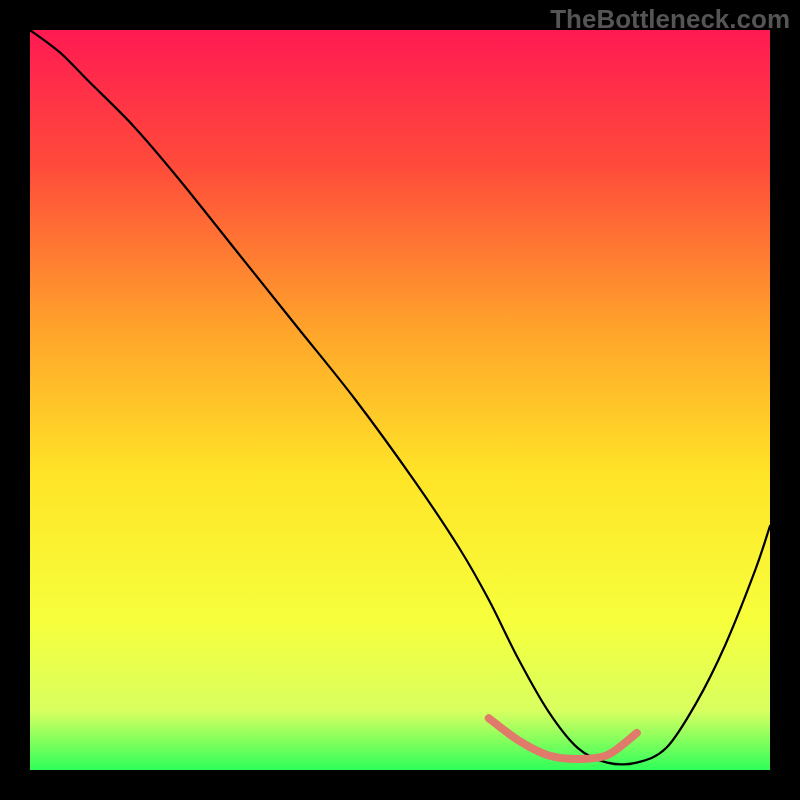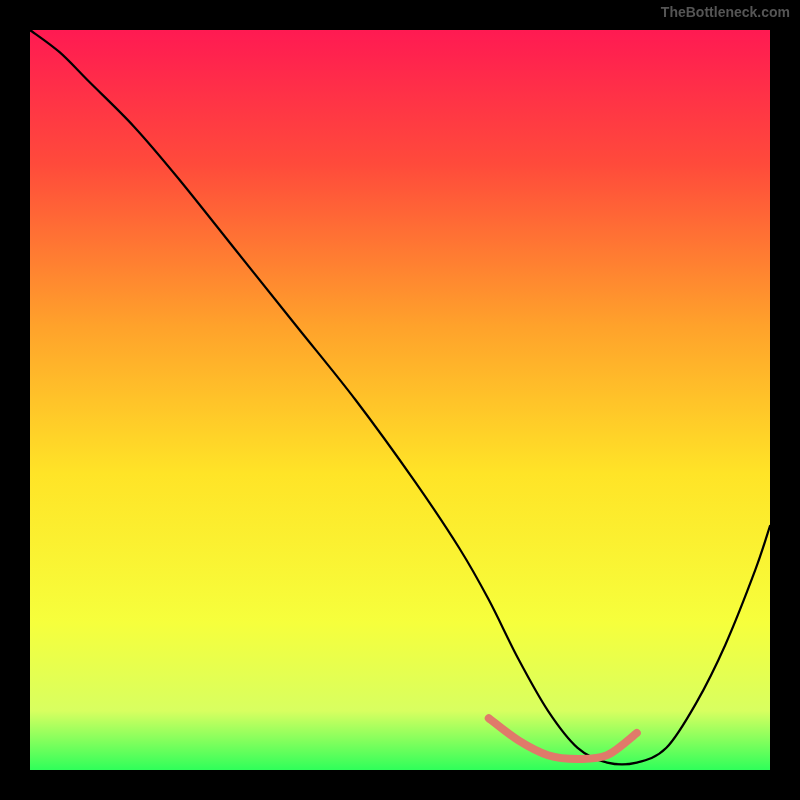--- a/index.html
+++ b/index.html
@@ -9,21 +9,21 @@
     height: 800px;
     background: #000;
     position: relative;
     font-family: Arial, sans-serif;
   }
   .watermark {
     position: absolute;
     top: 4px;
     right: 10px;
     color: #555;
-    font-size: 14px;
+    font-size: 26px;
     font-weight: bold;
     z-index: 10;
   }
   .plot-frame {
     position: absolute;
     left: 30px;
     top: 30px;
     width: 740px;
     height: 740px;
     background: #000;

